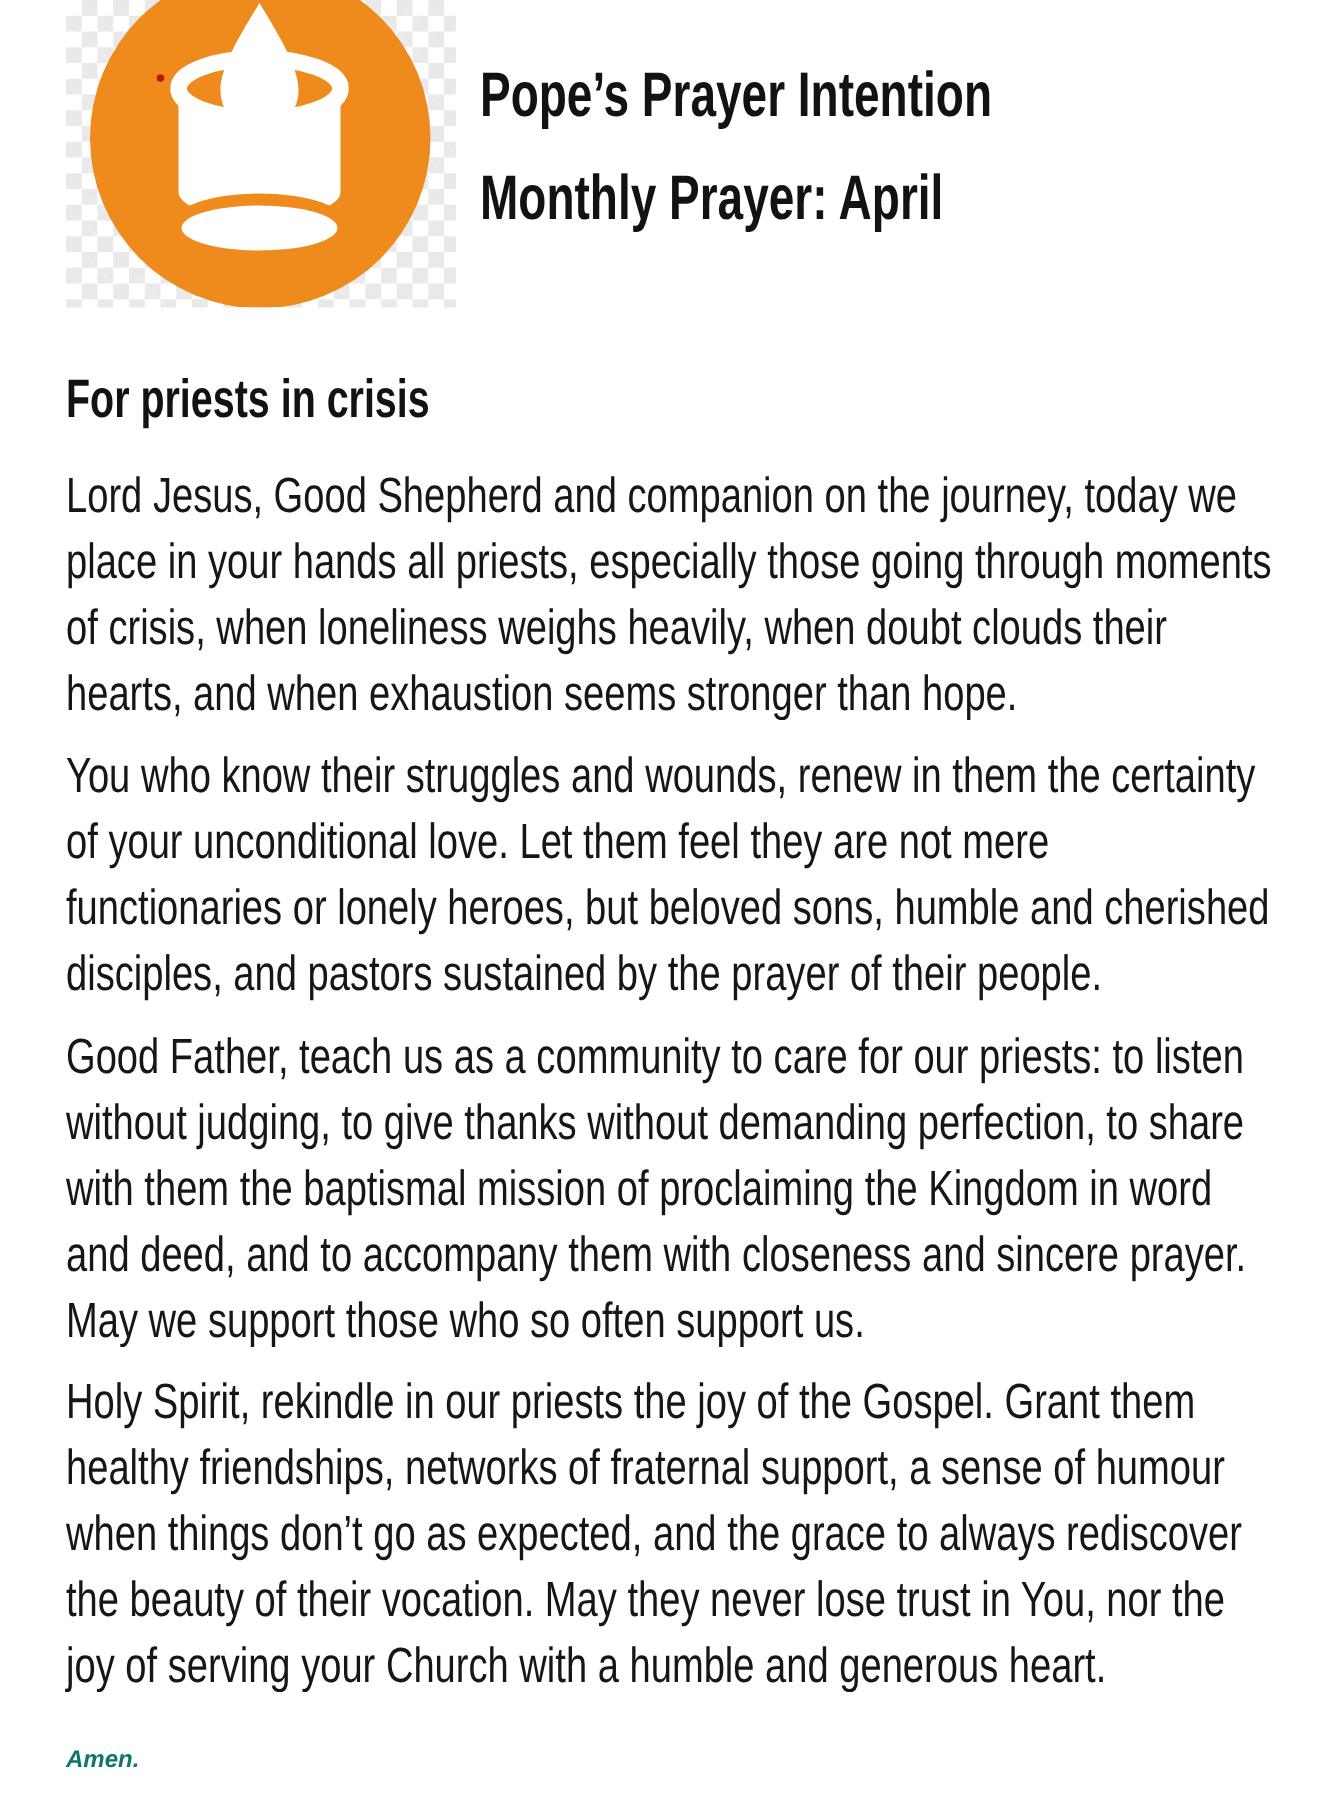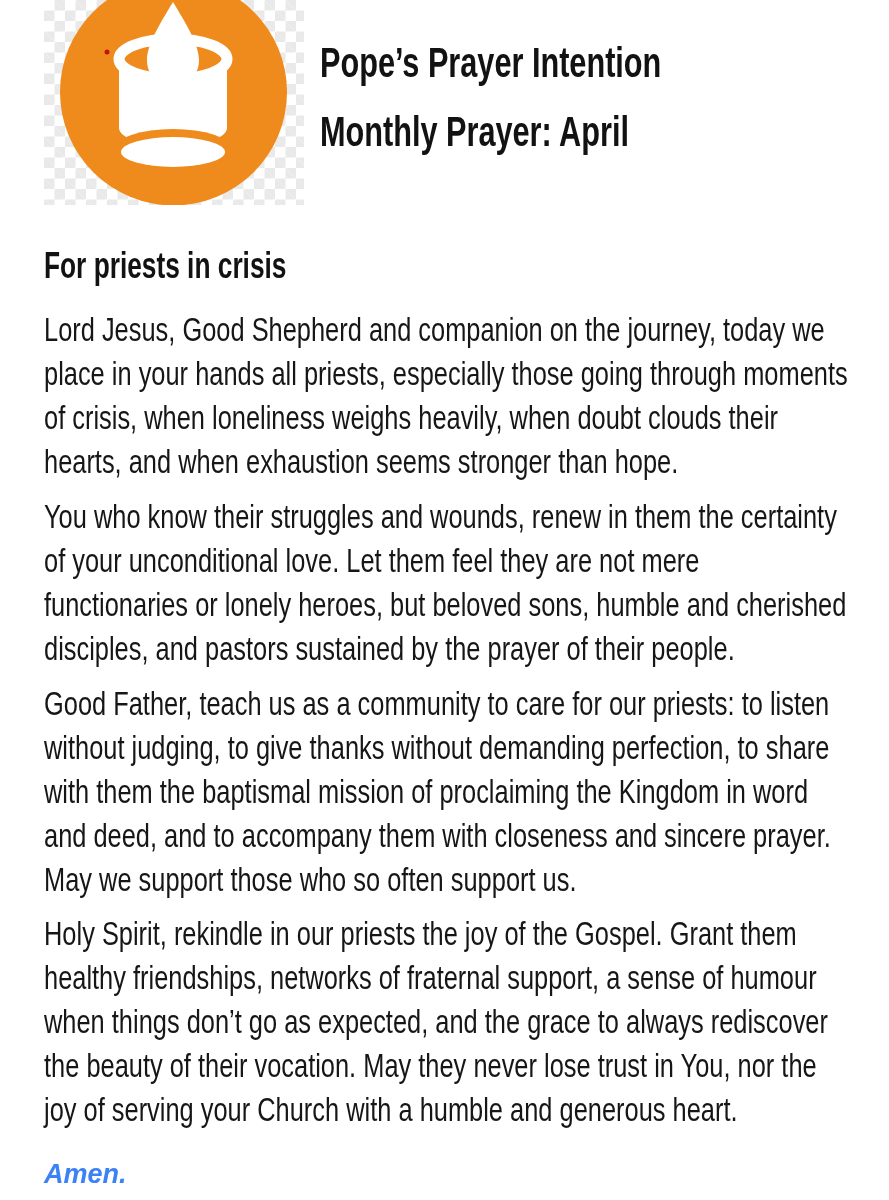--- a/index.html
+++ b/index.html
@@ -51,22 +51,22 @@
     white-space:pre-line;color:#161616;
   }
   #para1{top:308px;}
   #para2{top:495px;}
   #para3{top:682px;}
   #para4{top:912px;}
 
   
   .closing{
     left:44px;top:1152px;
-    font-size:27px;font-weight:700;font-style:italic;line-height:44px;
-    color:#3b82f6;
+    font-size:16px;font-weight:700;font-style:italic;line-height:44px;
+    color:#0f766e;
   }
 </style>
 </head>
 <body>
 
 <div class="logo-box">
   <svg width="260" height="205" viewBox="0 0 260 205" xmlns="http://www.w3.org/2000/svg">
 
     <circle cx="129.5" cy="92" r="113.5" fill="#EE8B1C"></circle>
 

